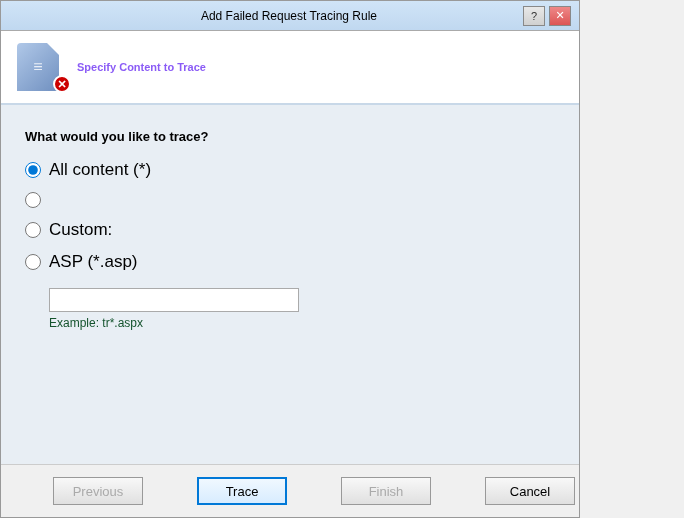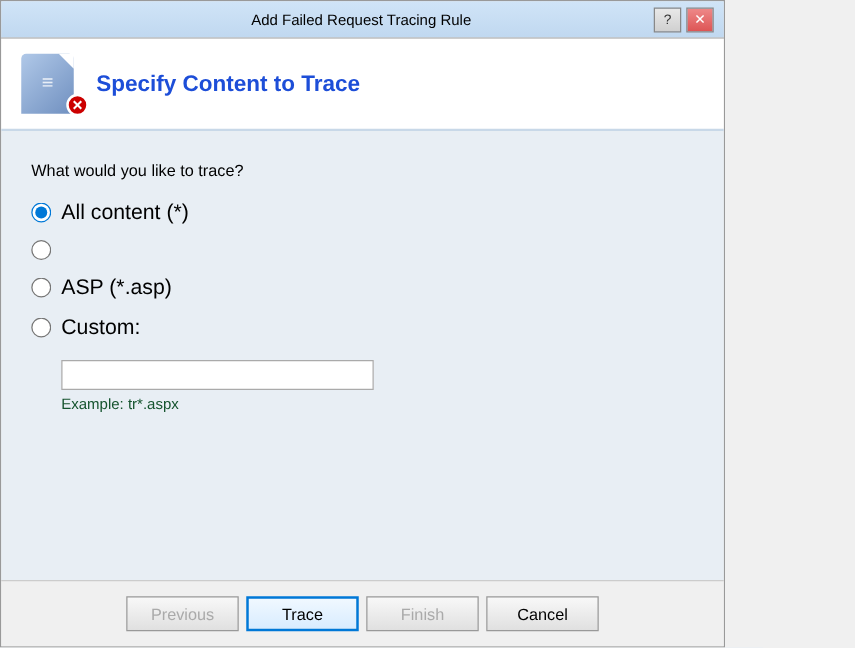--- a/index.html
+++ b/index.html
@@ -121,34 +121,34 @@
       border: 2px solid white;
       display: flex;
       align-items: center;
       justify-content: center;
       color: white;
       font-size: 11px;
       font-weight: bold;
     }
 
     .header-title {
-      font-size: 18px;
+      font-size: 11px;
       font-weight: bold;
-      color: #1d4ed8;
+      color: #8b5cf6;
     }
 
     .content-area {
       flex: 1;
       background: #e8eef4;
       padding: 24px 24px 16px 24px;
       overflow-y: auto;
     }
 
     .question-label {
-      font-weight: normal;
+      font-weight: bold;
       margin-bottom: 16px;
       font-size: 13px;
     }
 
     .radio-group {
       display: flex;
       flex-direction: column;
       gap: 12px;
     }
 
@@ -206,20 +206,21 @@
 
     .footer-btn {
       min-width: 90px;
       height: 28px;
       padding: 0 12px;
       font-size: 13px;
       cursor: pointer;
       border: 1px solid #999;
       background: linear-gradient(to bottom, #f8f8f8, #e0e0e0);
       color: #000;
+      margin-left: 48px;
     }
 
     .footer-btn.primary {
       border: 2px solid #0078d7;
       background: linear-gradient(to bottom, #f0f8ff, #d8ecff);
     }
 
     .footer-btn:disabled {
       color: #aaa;
       cursor: default;
@@ -256,26 +257,26 @@
         <input type="radio" name="trace_content" checked="" style="">
         <span class="radio-label">All content (*)</span>
       </label>
 
       <label class="radio-item">
         <input type="radio" name="trace_content" style="">
       </label>
 
       <label class="radio-item">
         <input type="radio" name="trace_content" style="">
+        <span class="radio-label">Custom:</span>
+      </label>
+
+      <label class="radio-item">
+        <input type="radio" name="trace_content" style="">
         <span class="radio-label">ASP (*.asp)</span>
-      </label>
-
-      <label class="radio-item">
-        <input type="radio" name="trace_content" style="">
-        <span class="radio-label">Custom:</span>
       </label>
 
       <div class="custom-input-section">
         <input type="text" class="custom-text-input" style="">
         <span class="example-text">Example: tr*.aspx</span>
       </div>
 
     </div>
   </div>
 

